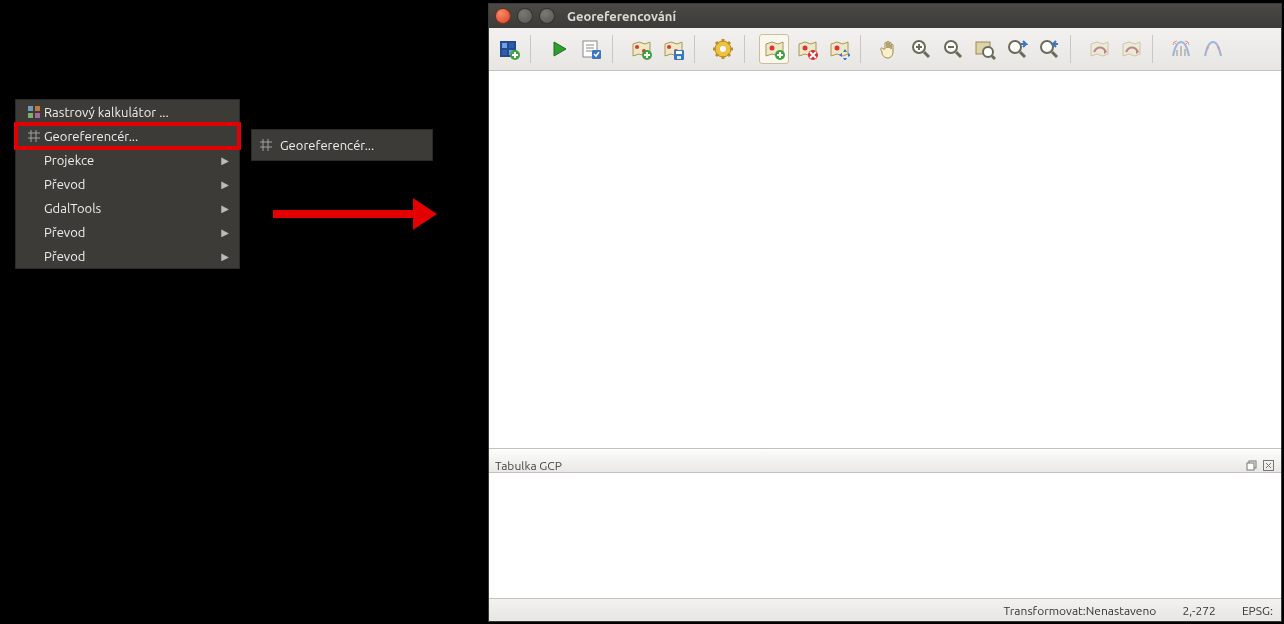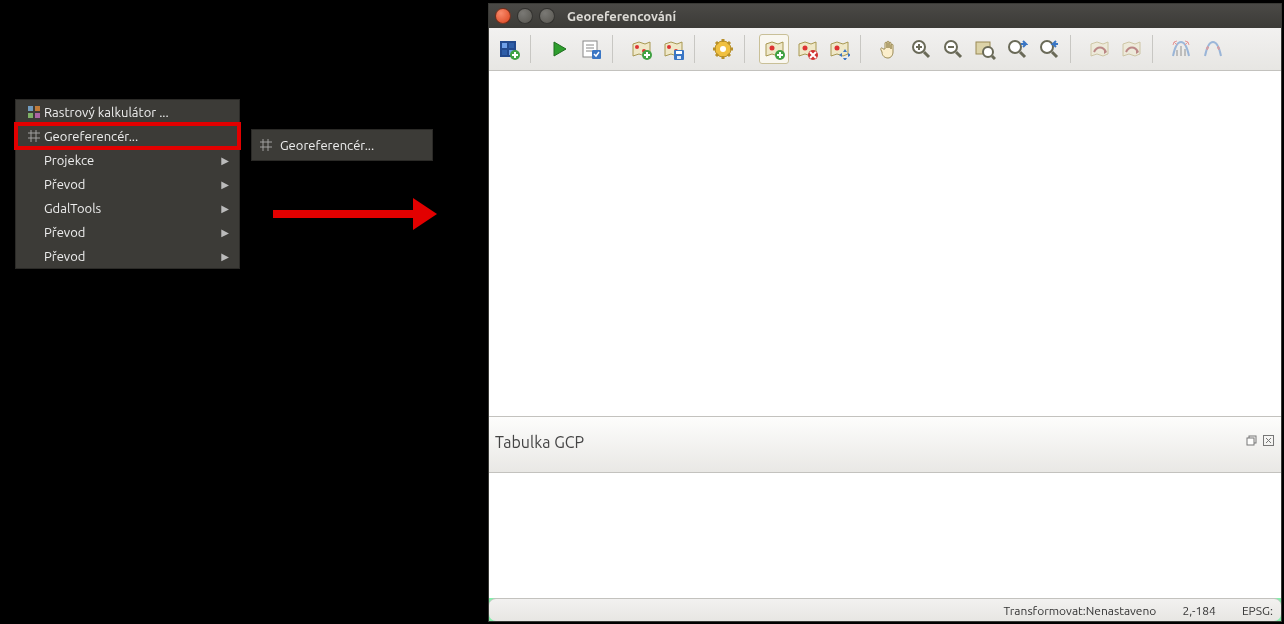--- a/index.html
+++ b/index.html
@@ -31,27 +31,27 @@
   .tb-title{margin-left:6px;font-weight:bold;color:#dcdad5;font-size:13px;}
 
   .toolbar{height:42px;background:linear-gradient(#f2f1f0,#e7e6e3);border-bottom:1px solid #c3c2be;display:flex;align-items:center;padding:0 6px;gap:4px;}
   .tbtn{width:28px;height:28px;border-radius:3px;display:flex;align-items:center;justify-content:center;}
   .tbtn.active{background:#f9f7f0;border:1px solid #c9c098;}
   .tbtn.dis{opacity:.45;}
   .sep{width:7px;height:28px;border-left:1px solid #c8c7c3;margin:0 3px;}
 
   .canvas{flex:1;background:#fff;}
 
-  .gcp-title{height:23px;background:linear-gradient(#fdfdfc,#e9e8e5);border-top:1px solid #c3c2be;border-bottom:1px solid #c3c2be;display:flex;align-items:flex-start;padding:16px 6px;color:#444;font-size:16px;}
+  .gcp-title{height:23px;background:linear-gradient(#fdfdfc,#e9e8e5);border-top:1px solid #c3c2be;border-bottom:1px solid #c3c2be;display:flex;align-items:flex-end;padding:0 6px;color:#444;font-size:12px;}
   .gcp-title .spacer{flex:1;}
   .gcp-title .tico{width:14px;height:14px;margin-left:3px;display:flex;align-items:center;justify-content:center;color:#666;font-size:12px;cursor:default;}
 
   .gcp-body{height:125px;background:#fff;}
 
-  .status{height:22px;background:linear-gradient(#f2f1f0,#e7e6e3);border-top:1px solid #c3c2be;display:flex;align-items:center;justify-content:flex-end;padding:0 8px;color:#333;font-size:12px;gap:26px;border-radius:7px;}
+  .status{height:22px;background:linear-gradient(#f2f1f0,#e7e6e3);border-top:1px solid #c3c2be;display:flex;align-items:center;justify-content:flex-end;padding:0 8px;color:#333;font-size:12px;gap:26px;}
   .status span{white-space:nowrap;}
 
   
   svg{display:block;}
 </style>
 </head>
 <body>
 
 <div class="stage">
 
@@ -298,18 +298,18 @@
         <svg width="11" height="11" stroke="#777">
             <rect x="0.5" y="0.5" width="10" height="10" fill="none"></rect>
             <path d="M3 3l5 5M8 3l-5 5"></path>
           </svg>
       </span>
     </div>
     <div class="gcp-body"></div>
 
     <div class="status">
       <span>Transformovat:Nenastaveno</span>
-      <span>2,-184</span>
+      <span>2,-272</span>
       <span>EPSG:</span>
     </div>
   </div>
 
 </div>
 
 </body></html>

